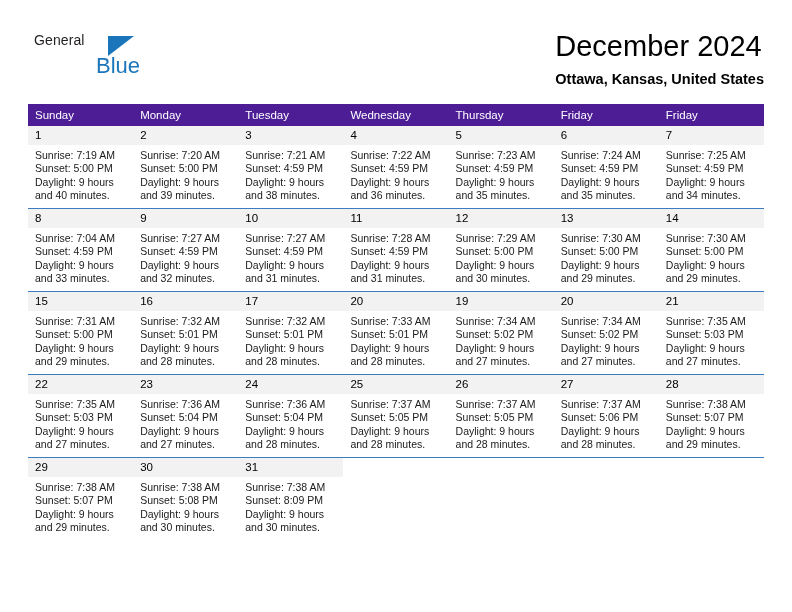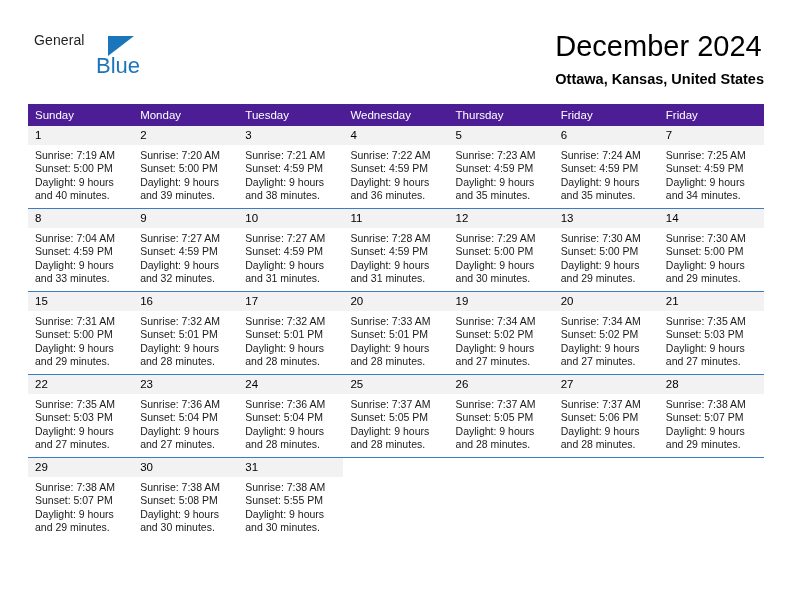--- a/index.html
+++ b/index.html
@@ -444,21 +444,21 @@
               <div>Sunrise: 7:38 AM</div>
               <div>Sunset: 5:08 PM</div>
               <div>Daylight: 9 hours</div>
               <div>and 30 minutes.</div>
             </div>
           </td>
           <td>
             <div class="daynum">31</div>
             <div class="details">
               <div>Sunrise: 7:38 AM</div>
-              <div>Sunset: 5:55 PM</div>
+              <div>Sunset: 8:09 PM</div>
               <div>Daylight: 9 hours</div>
               <div>and 30 minutes.</div>
             </div>
           </td>
           <td>
             <div class="daynum empty"></div>
             <div class="details">
               <div></div>
               <div></div>
               <div></div>

